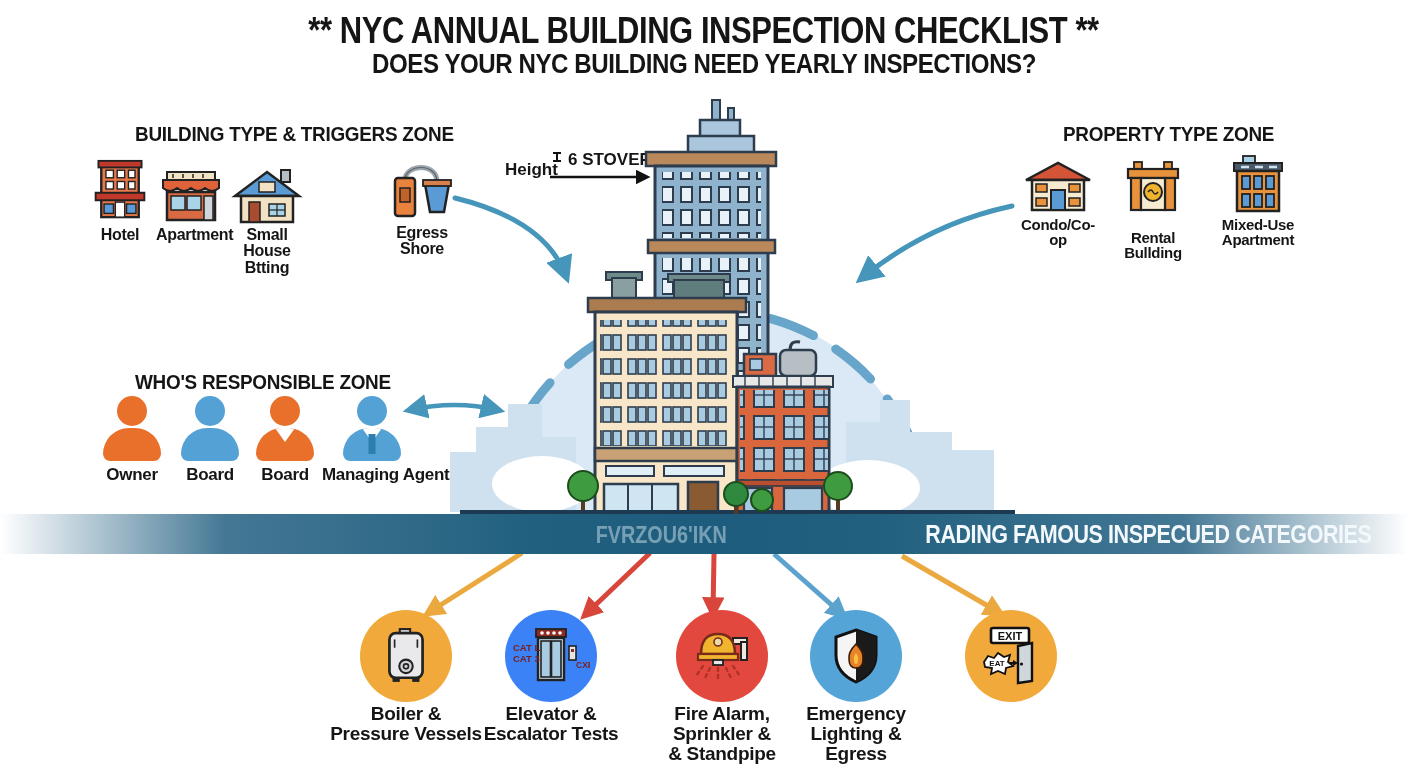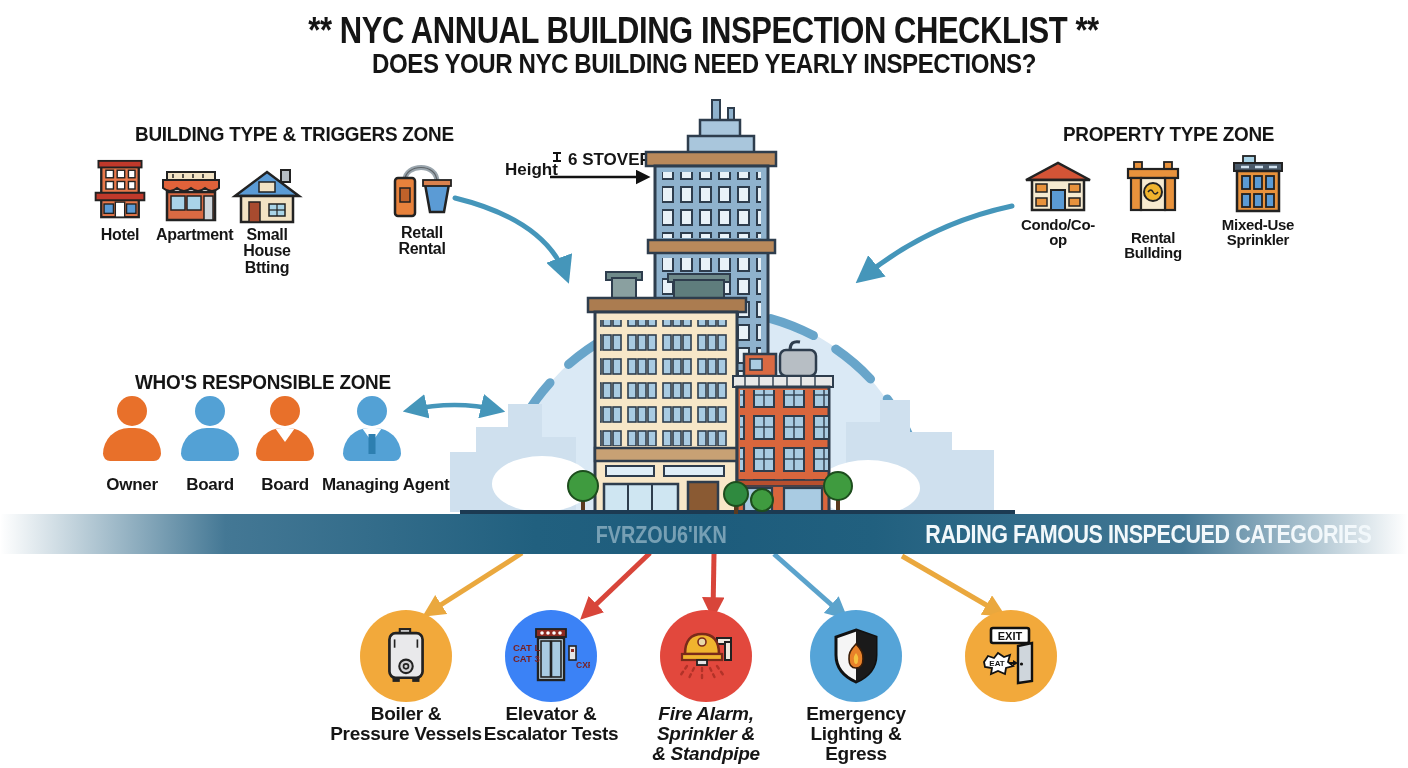--- a/index.html
+++ b/index.html
@@ -21,21 +21,21 @@
   .icon-item { position:absolute; text-align:center; }
   .icon-art { display:block; margin:0 auto; }
   .icon-label { margin-top:3px; font-size:16px; font-weight:700; line-height:1.02; white-space:pre-line; letter-spacing:-.3px; }
 
   .person { position:absolute; text-align:center; }
   .person-head { width:30px; height:30px; border-radius:50%; margin:0 auto; }
   .person-body { width:58px; height:33px; border-radius:29px 29px 8px 8px; margin:2px auto 0; position:relative; overflow:hidden; }
   .vneck { position:absolute; left:50%; top:0; transform:translateX(-50%);
     width:0; height:0; border-left:10px solid transparent; border-right:10px solid transparent; border-top:14px solid #fff; }
   .tie { position:absolute; left:50%; top:6px; transform:translateX(-50%); width:7px; height:20px; background:#2d7fb0; }
-  .person-label { margin-top:14px; font-size:17px; font-weight:700; white-space:nowrap; letter-spacing:-.3px; }
+  .person-label { margin-top:4px; font-size:17px; font-weight:700; white-space:nowrap; letter-spacing:-.3px; }
 
   .height-label { font-size:17px; font-weight:700; }
   .height-tick { position:absolute; width:2px; height:10px; background:#111; }
   .height-tick:before, .height-tick:after { content:""; position:absolute; left:-3px; width:8px; height:2px; background:#111; }
   .height-tick:after { bottom:0; }
 
   .banner { top:514px; left:0; width:1408px; height:40px;
     background:linear-gradient(90deg, rgba(35,96,130,0) 0%, rgba(35,96,130,.85) 16%, #21607f 38%, #1d5c7c 50%, #21607f 62%, rgba(35,96,130,.85) 84%, rgba(35,96,130,0) 100%);
     display:flex; align-items:center; justify-content:flex-end; }
   .banner-text { color:#f2f8fb; font-size:25px; font-weight:700; letter-spacing:-.5px; position:relative; }
@@ -117,21 +117,21 @@
 
   <div class="icon-item" style="left:384px; top:158px; width:76px;">
     <svg class="icon-art" width="66" height="64" viewBox="0 0 66 64">
       <path d="M16 22 C16 6 48 4 48 24" fill="none" stroke="#9aa5ad" stroke-width="5"></path>
       <path d="M16 22 C16 6 48 4 48 24" fill="none" stroke="#222" stroke-width="1.2" opacity=".5"></path>
       <rect x="6" y="20" width="20" height="38" rx="3" fill="#e8823c" stroke="#222" stroke-width="2.5"></rect>
       <rect x="11" y="30" width="10" height="14" fill="#c0622a" stroke="#222" stroke-width="1.5"></rect>
       <path d="M36 26 h24 l-5 28 h-14 z" fill="#5b9bd5" stroke="#222" stroke-width="2.5"></path>
       <rect x="34" y="22" width="28" height="6" fill="#d9814e" stroke="#222" stroke-width="1.8"></rect>
     </svg>
-    <div class="icon-label">Retall Rental</div>
+    <div class="icon-label">Egress Shore</div>
   </div>
 
   <div class="abs zone-heading" style="left:1063px; top:122px;">
     <span class="cond-l">PROPERTY TYPE ZONE</span>
   </div>
 
   <div class="icon-item" style="left:1018px; top:158px; width:80px;">
     <svg class="icon-art" width="70" height="56" viewBox="0 0 70 56">
       <path d="M3 22 L35 5 L67 22 Z" fill="#d35436" stroke="#222" stroke-width="2.5"></path>
       <rect x="9" y="22" width="52" height="30" fill="#f6ead0" stroke="#222" stroke-width="2.5"></rect>
@@ -166,21 +166,21 @@
       <line x1="28" y1="13" x2="36" y2="13" stroke="#cfe0ee" stroke-width="2.5"></line>
       <line x1="42" y1="13" x2="50" y2="13" stroke="#cfe0ee" stroke-width="2.5"></line>
       <rect x="10" y="17" width="42" height="40" fill="#e8923c" stroke="#222" stroke-width="2.5"></rect>
       <rect x="15" y="22" width="8" height="13" fill="#5b9bd5" stroke="#222" stroke-width="1.8"></rect>
       <rect x="27" y="22" width="8" height="13" fill="#5b9bd5" stroke="#222" stroke-width="1.8"></rect>
       <rect x="39" y="22" width="8" height="13" fill="#5b9bd5" stroke="#222" stroke-width="1.8"></rect>
       <rect x="15" y="40" width="8" height="13" fill="#5b9bd5" stroke="#222" stroke-width="1.8"></rect>
       <rect x="27" y="40" width="8" height="13" fill="#5b9bd5" stroke="#222" stroke-width="1.8"></rect>
       <rect x="39" y="40" width="8" height="13" fill="#5b9bd5" stroke="#222" stroke-width="1.8"></rect>
     </svg>
-    <div class="icon-label" style="font-size:15px;">Mixed-Use Sprinkler</div>
+    <div class="icon-label" style="font-size:15px;">Mixed-Use Apartment</div>
   </div>
 
   <div class="abs zone-heading" style="left:135px; top:370px;">
     <span class="cond-l">WHO'S RESPONSIBLE ZONE</span>
   </div>
 
   <div class="person" style="left:102px; top:396px; width:60px;">
     <div class="person-head" style="background-color: rgb(232, 112, 42);"></div>
     <div class="person-body" style="background-color: rgb(232, 112, 42);"></div>
     <div class="person-label">Owner</div>
@@ -385,21 +385,21 @@
         <rect x="59" y="23" width="3" height="3" fill="#8f2b22"></rect>
         <text x="1" y="25" font-size="9.5" font-weight="700" fill="#7a1f1f">CAT L</text>
         <text x="1" y="36" font-size="9.5" font-weight="700" fill="#7a1f1f">CAT 3</text>
         <text x="64" y="42" font-size="8.5" font-weight="700" fill="#7a1f1f">CXF</text>
       </svg>
     </div>
     <div class="category-label">Elevator &amp;
 Escalator Tests</div>
   </div>
 
-  <div class="category" style="left:596px; top:610px;font-style:italic;">
+  <div class="category" style="left:612px; top:610px;">
     <div class="category-circle" style="background-color: rgb(226, 72, 61);">
       <svg width="62" height="60" viewBox="0 0 62 60">
         <rect x="42" y="12" width="14" height="6" fill="#efe9dd" stroke="#222" stroke-width="2"></rect>
         <rect x="50" y="16" width="6" height="18" fill="#efe9dd" stroke="#222" stroke-width="2"></rect>
         <path d="M10 28 Q10 8 27 8 Q44 8 44 28 Z" fill="#f0b42e" stroke="#7a2a1a" stroke-width="2.6"></path>
         <circle cx="27" cy="16" r="4" fill="#e8d9a8" stroke="#7a2a1a" stroke-width="1.6"></circle>
         <rect x="7" y="28" width="40" height="6" fill="#f0b42e" stroke="#7a2a1a" stroke-width="2.2"></rect>
         <rect x="22" y="34" width="10" height="5" fill="#e6e6e6" stroke="#222" stroke-width="1.8"></rect>
         <g stroke="#b23228" stroke-width="2.4" stroke-linecap="round" stroke-dasharray="3 4">
           <line x1="27" y1="42" x2="27" y2="56"></line>

